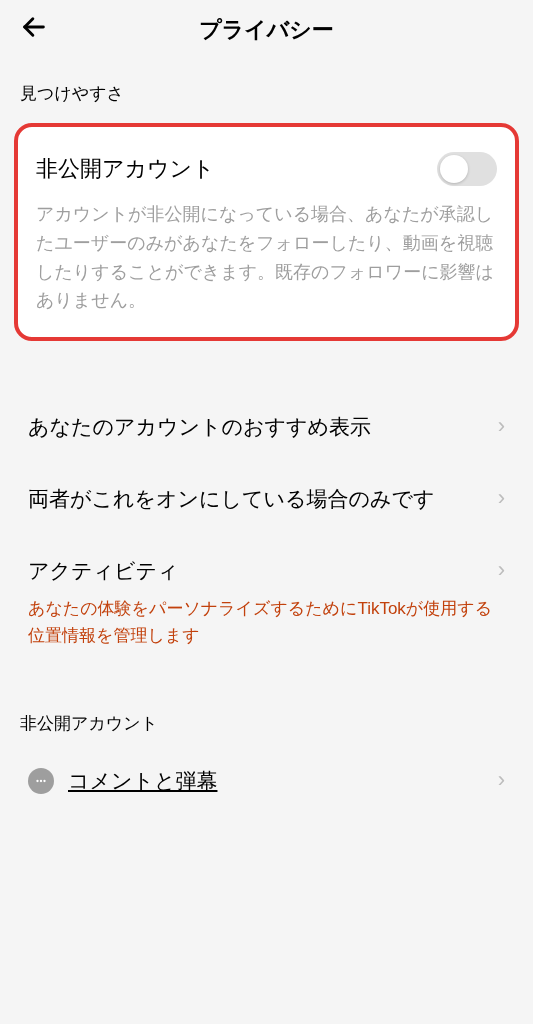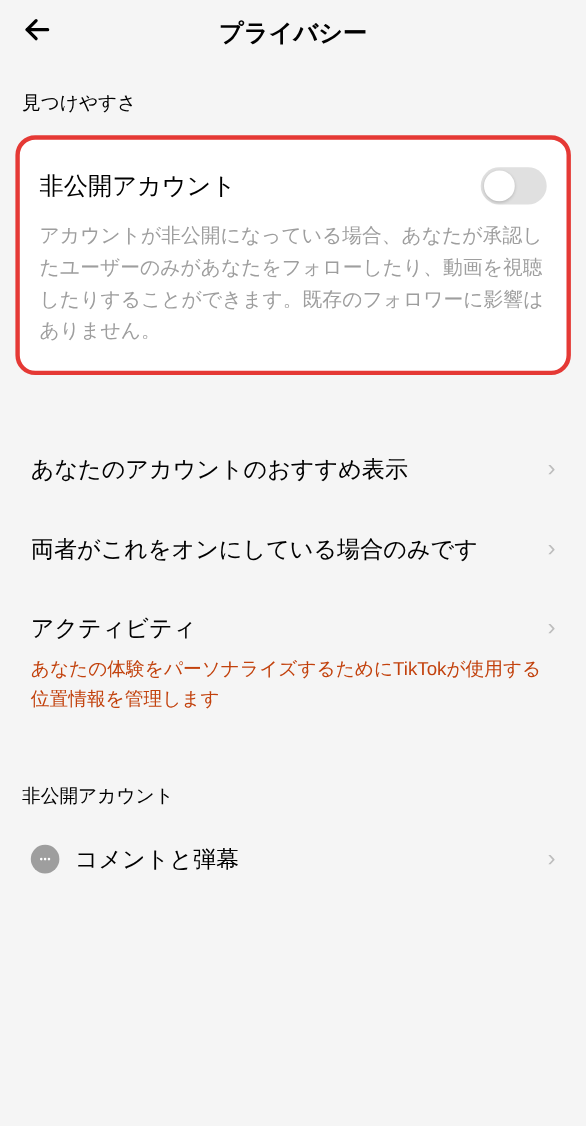--- a/index.html
+++ b/index.html
@@ -103,20 +103,21 @@
       padding: 0 28px 20px;
       font-size: 17px;
       line-height: 1.6;
       color: #c2410c;
       margin-top: -12px;
     }
     .icon-row {
       display: flex;
       align-items: center;
       gap: 14px;
+      text-decoration: underline;
     }
     .comment-icon {
       width: 26px;
       height: 26px;
       background: #9e9e9e;
       border-radius: 50%;
       display: flex;
       align-items: center;
       justify-content: center;
       color: #fff;

